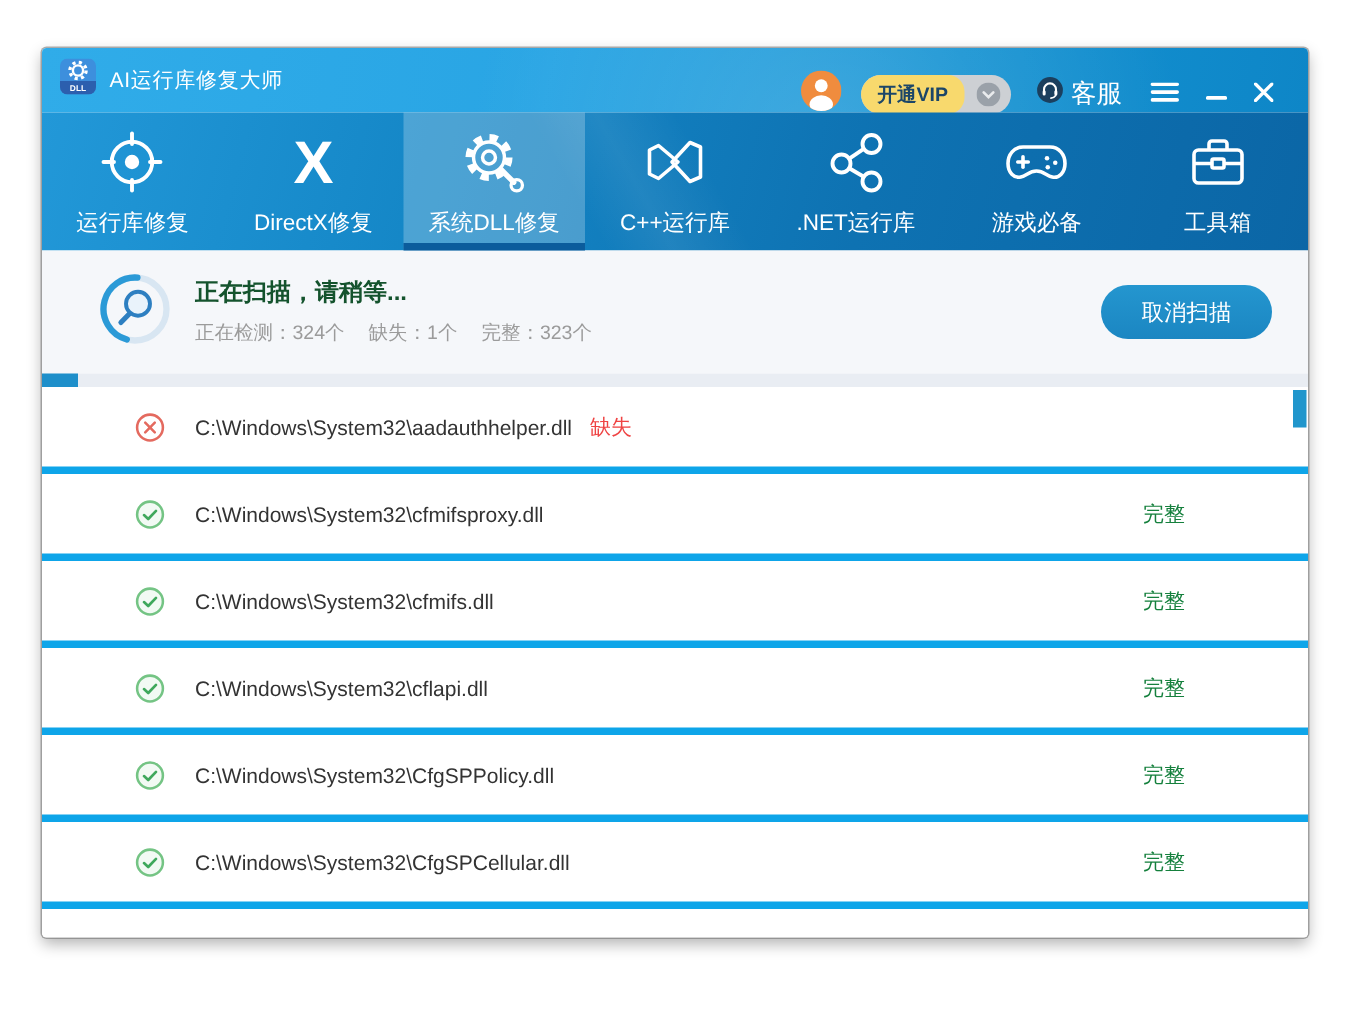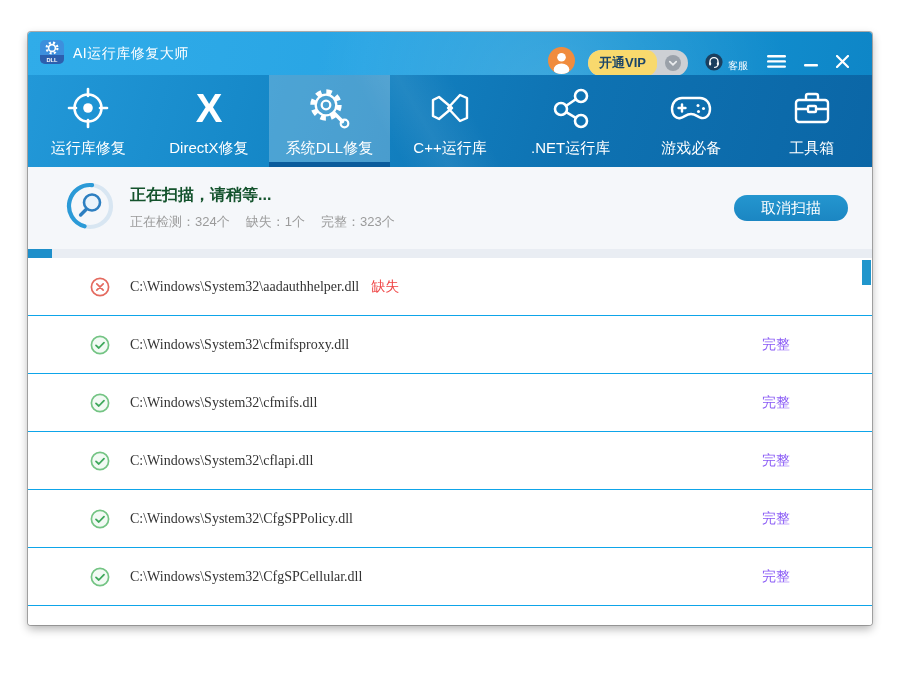--- a/index.html
+++ b/index.html
@@ -14,21 +14,21 @@
     background:
       radial-gradient(circle at 62% 160%, rgba(255,255,255,.16), transparent 45%),
       linear-gradient(100deg,#30ace9 0%,#29a5e4 40%,#1492d2 72%,#0e86c7 100%); }
   .app-title { color:#fff; font-size:14px; margin-left:9px; letter-spacing:.5px; }
   .tb-right { margin-left:auto; display:flex; align-items:center;margin-top:18px; }
   .vip-btn { height:26px; border-radius:13px; background:#cdd0d4; display:flex; align-items:center;
     overflow:hidden; margin-left:13px; cursor:pointer; border:none; padding:0; }
   .vip-label { background:#f8d96d; color:#1c4668; font-weight:bold; font-size:13px; height:26px;
     display:flex; align-items:center; padding:0 11px; border-radius:13px 11px 11px 13px; }
   .vip-chev { width:31px; display:flex; justify-content:center; align-items:center; }
-  .support { display:flex; align-items:flex-end; gap:5px; color:#fff; font-size:10px;
+  .support { display:flex; align-items:flex-end; gap:5px; color:#fff; font-size:17px;
     margin-left:17px; background:none; border:none; cursor:pointer; }
   .win-btns { display:flex; align-items:center; margin-left:10px; }
   .win-btn { background:none; border:none; cursor:pointer; padding:0 9px; height:28px;
     display:flex; align-items:center; }
 
   
   .nav { height:92px; flex:0 0 92px; display:flex;
     background:
       linear-gradient(60deg, transparent 42%, rgba(255,255,255,.07) 47%, transparent 53%),
       linear-gradient(105deg,#2298d8 0%,#1486c6 32%,#0e72b2 65%,#0b66a6 100%); }
@@ -39,34 +39,34 @@
   .tab-icon { height:46px; display:flex; align-items:center; justify-content:center; }
   .tab-label { font-size:15px; white-space:nowrap; }
 
   
   .scanbar { height:82px; flex:0 0 82px; background:#f5f7fa; display:flex; align-items:center;
     padding:0 24px 0 38px; }
   .scan-texts { margin-left:16px; }
   .scan-heading { font-size:16px; font-weight:bold; color:#14532d; }
   .scan-stats { margin-top:7px; font-size:13px; color:#9b9b9b; display:flex; }
   .scan-stats .stat { margin-right:16px; white-space:nowrap; }
-  .cancel-btn { margin-left:auto; width:114px; height:26px; border-radius:19px; border:none;
+  .cancel-btn { margin-left:auto; width:114px; height:36px; border-radius:19px; border:none;
     background:linear-gradient(180deg,#2496cf,#1b86c2); color:#fff; font-size:15px; cursor:pointer;
     font-family:inherit; }
 
   .progress { height:9px; flex:0 0 9px; background:#e9edf3; position:relative; }
   .progress-fill { position:absolute; left:0; top:0; bottom:0; background:#1e8fca; }
 
   
   .list { flex:1; background:#fff; position:relative; overflow:hidden; }
   .row { height:58px; display:flex; align-items:center; padding:0 82px 0 62px;
-    border-bottom:1px solid #0ea5e9;font-family:Liberation Serif, serif; }
+    border-bottom:5px solid #0ea5e9; }
   .row-icon { width:20px; height:20px; margin-right:20px; flex:0 0 20px; }
   .row-path { font-size:14px; color:#333; }
-  .row-status { margin-left:auto; font-size:14px; color:#8b5cf6; }
+  .row-status { margin-left:auto; font-size:14px; color:#15803d; }
   .row-status.missing { color:#ef4444;margin-left:12px; }
   .scroll-thumb { position:absolute; right:1px; top:2px; width:9px; height:25px; background:#2196cc; }
 </style>
 </head>
 <body>
 
 <div class="window">
 
   <div class="titlebar">
     <span>

